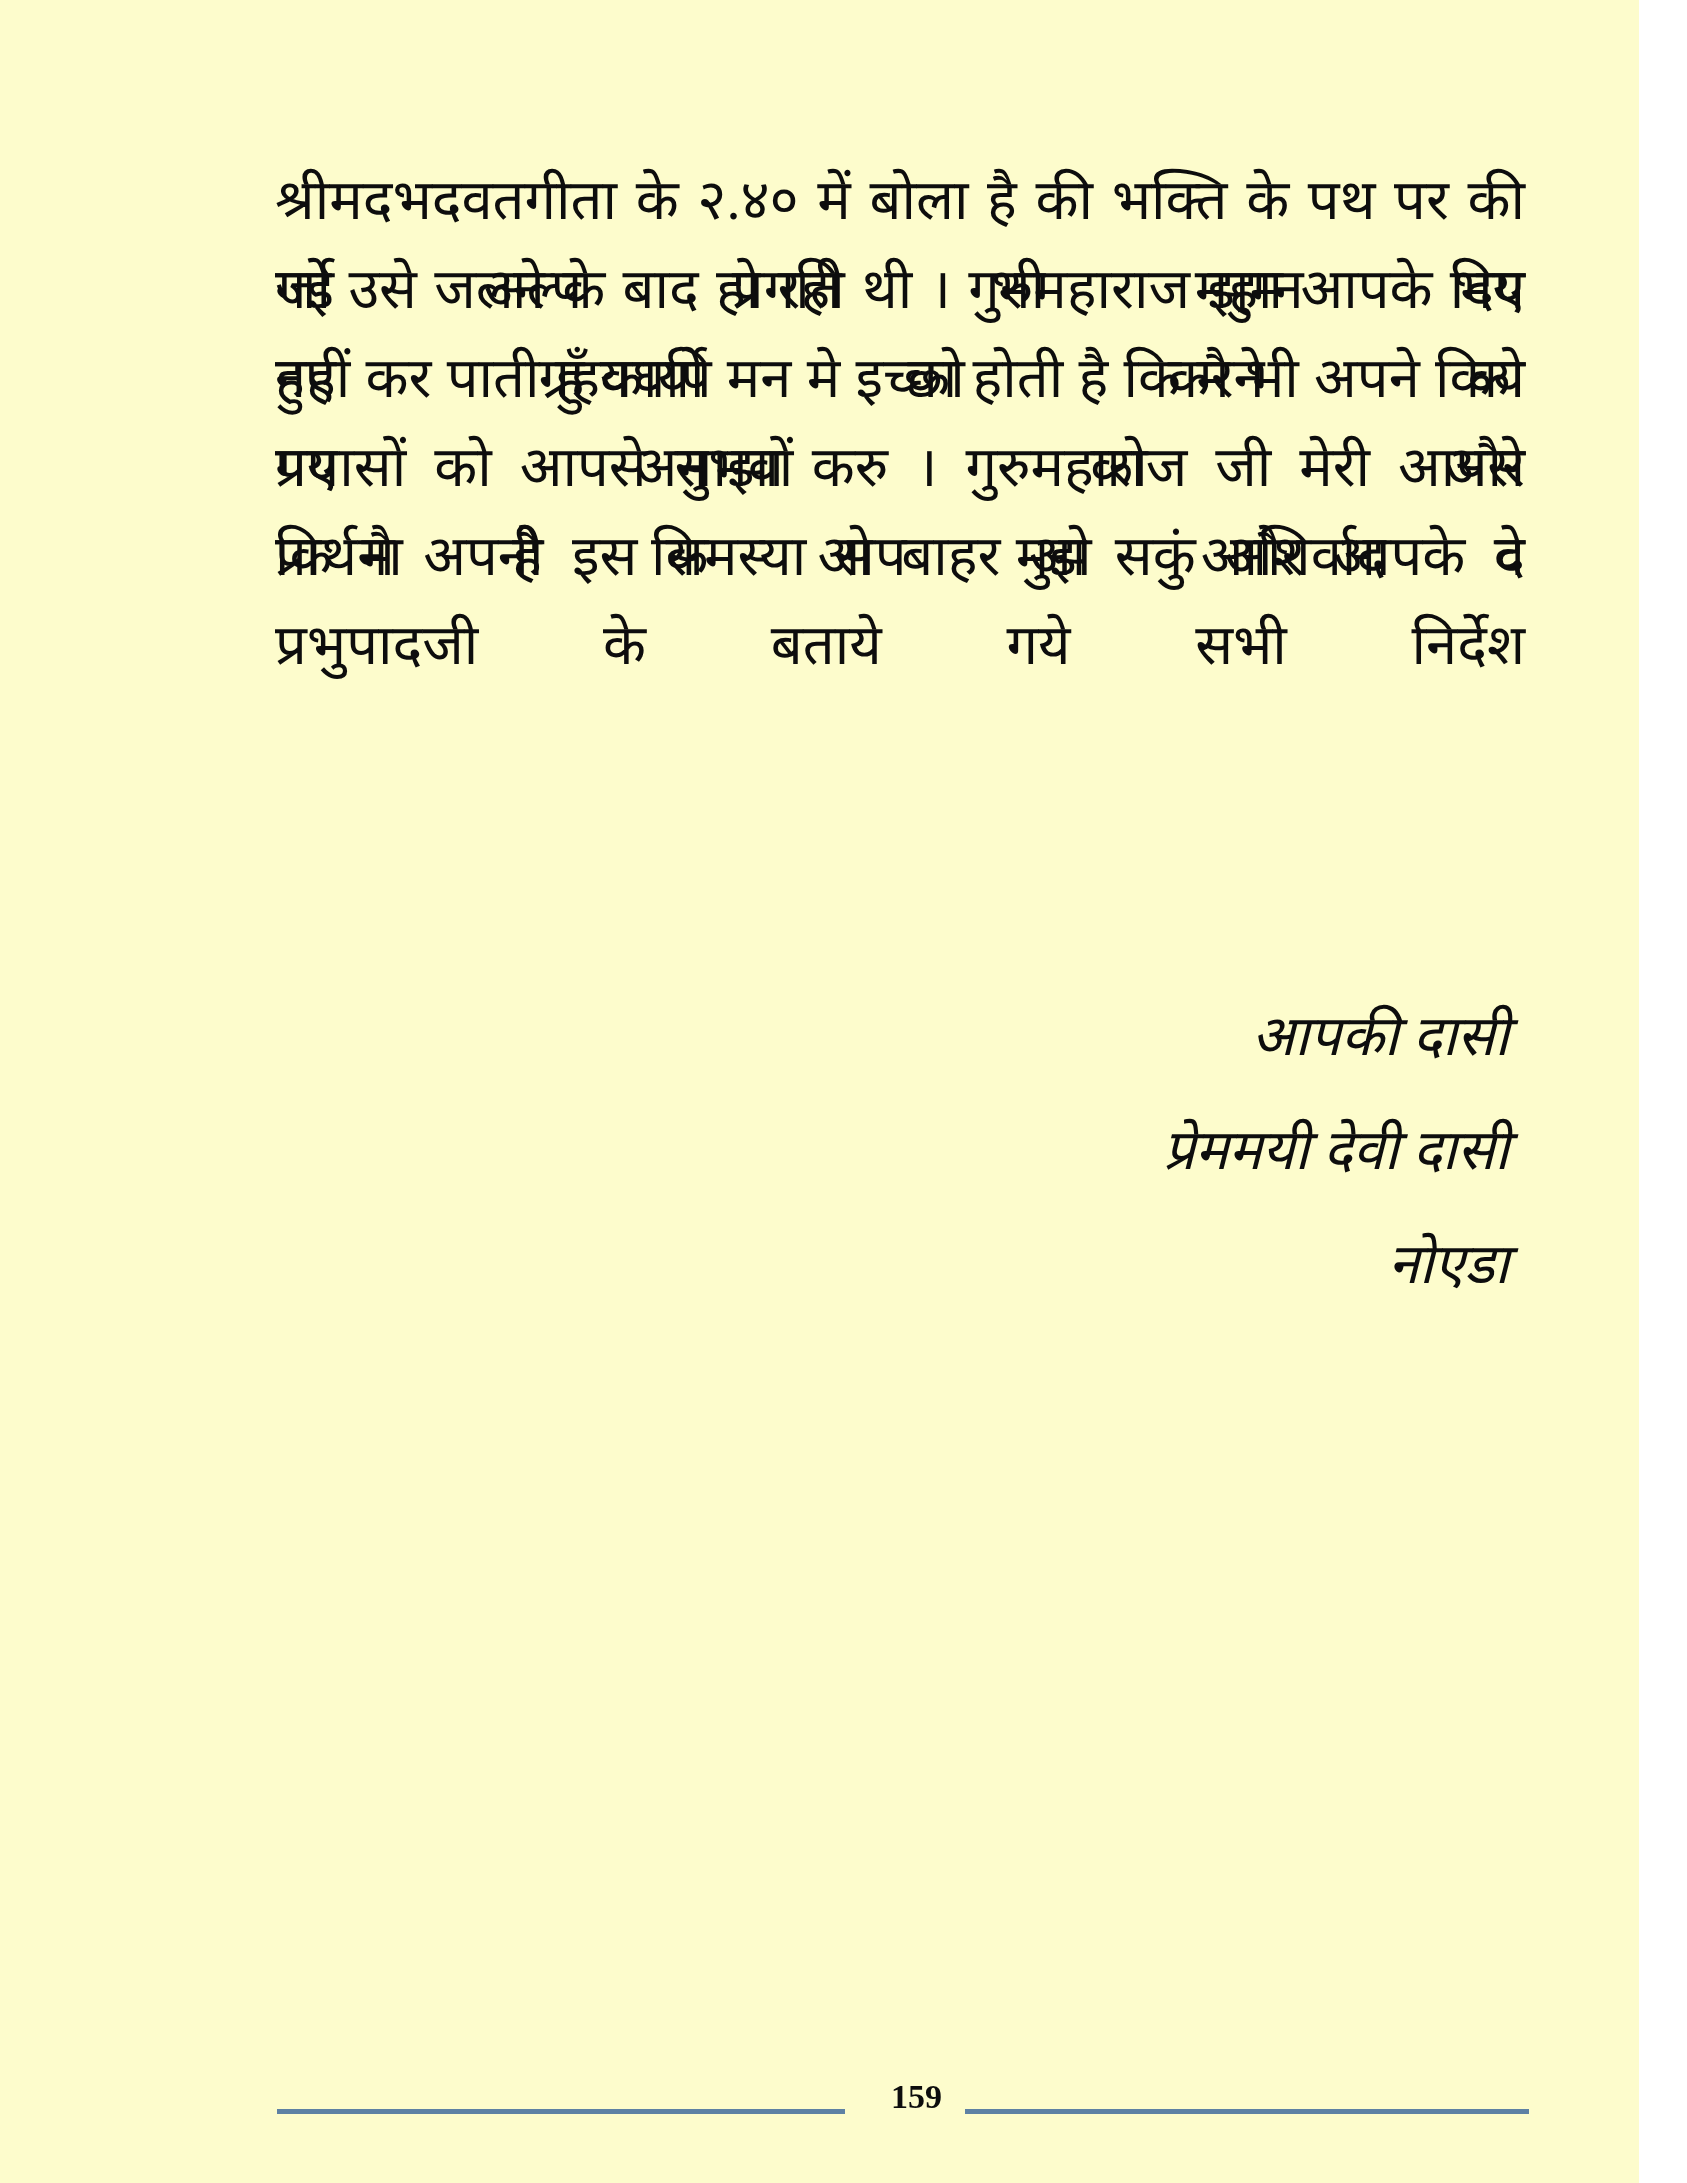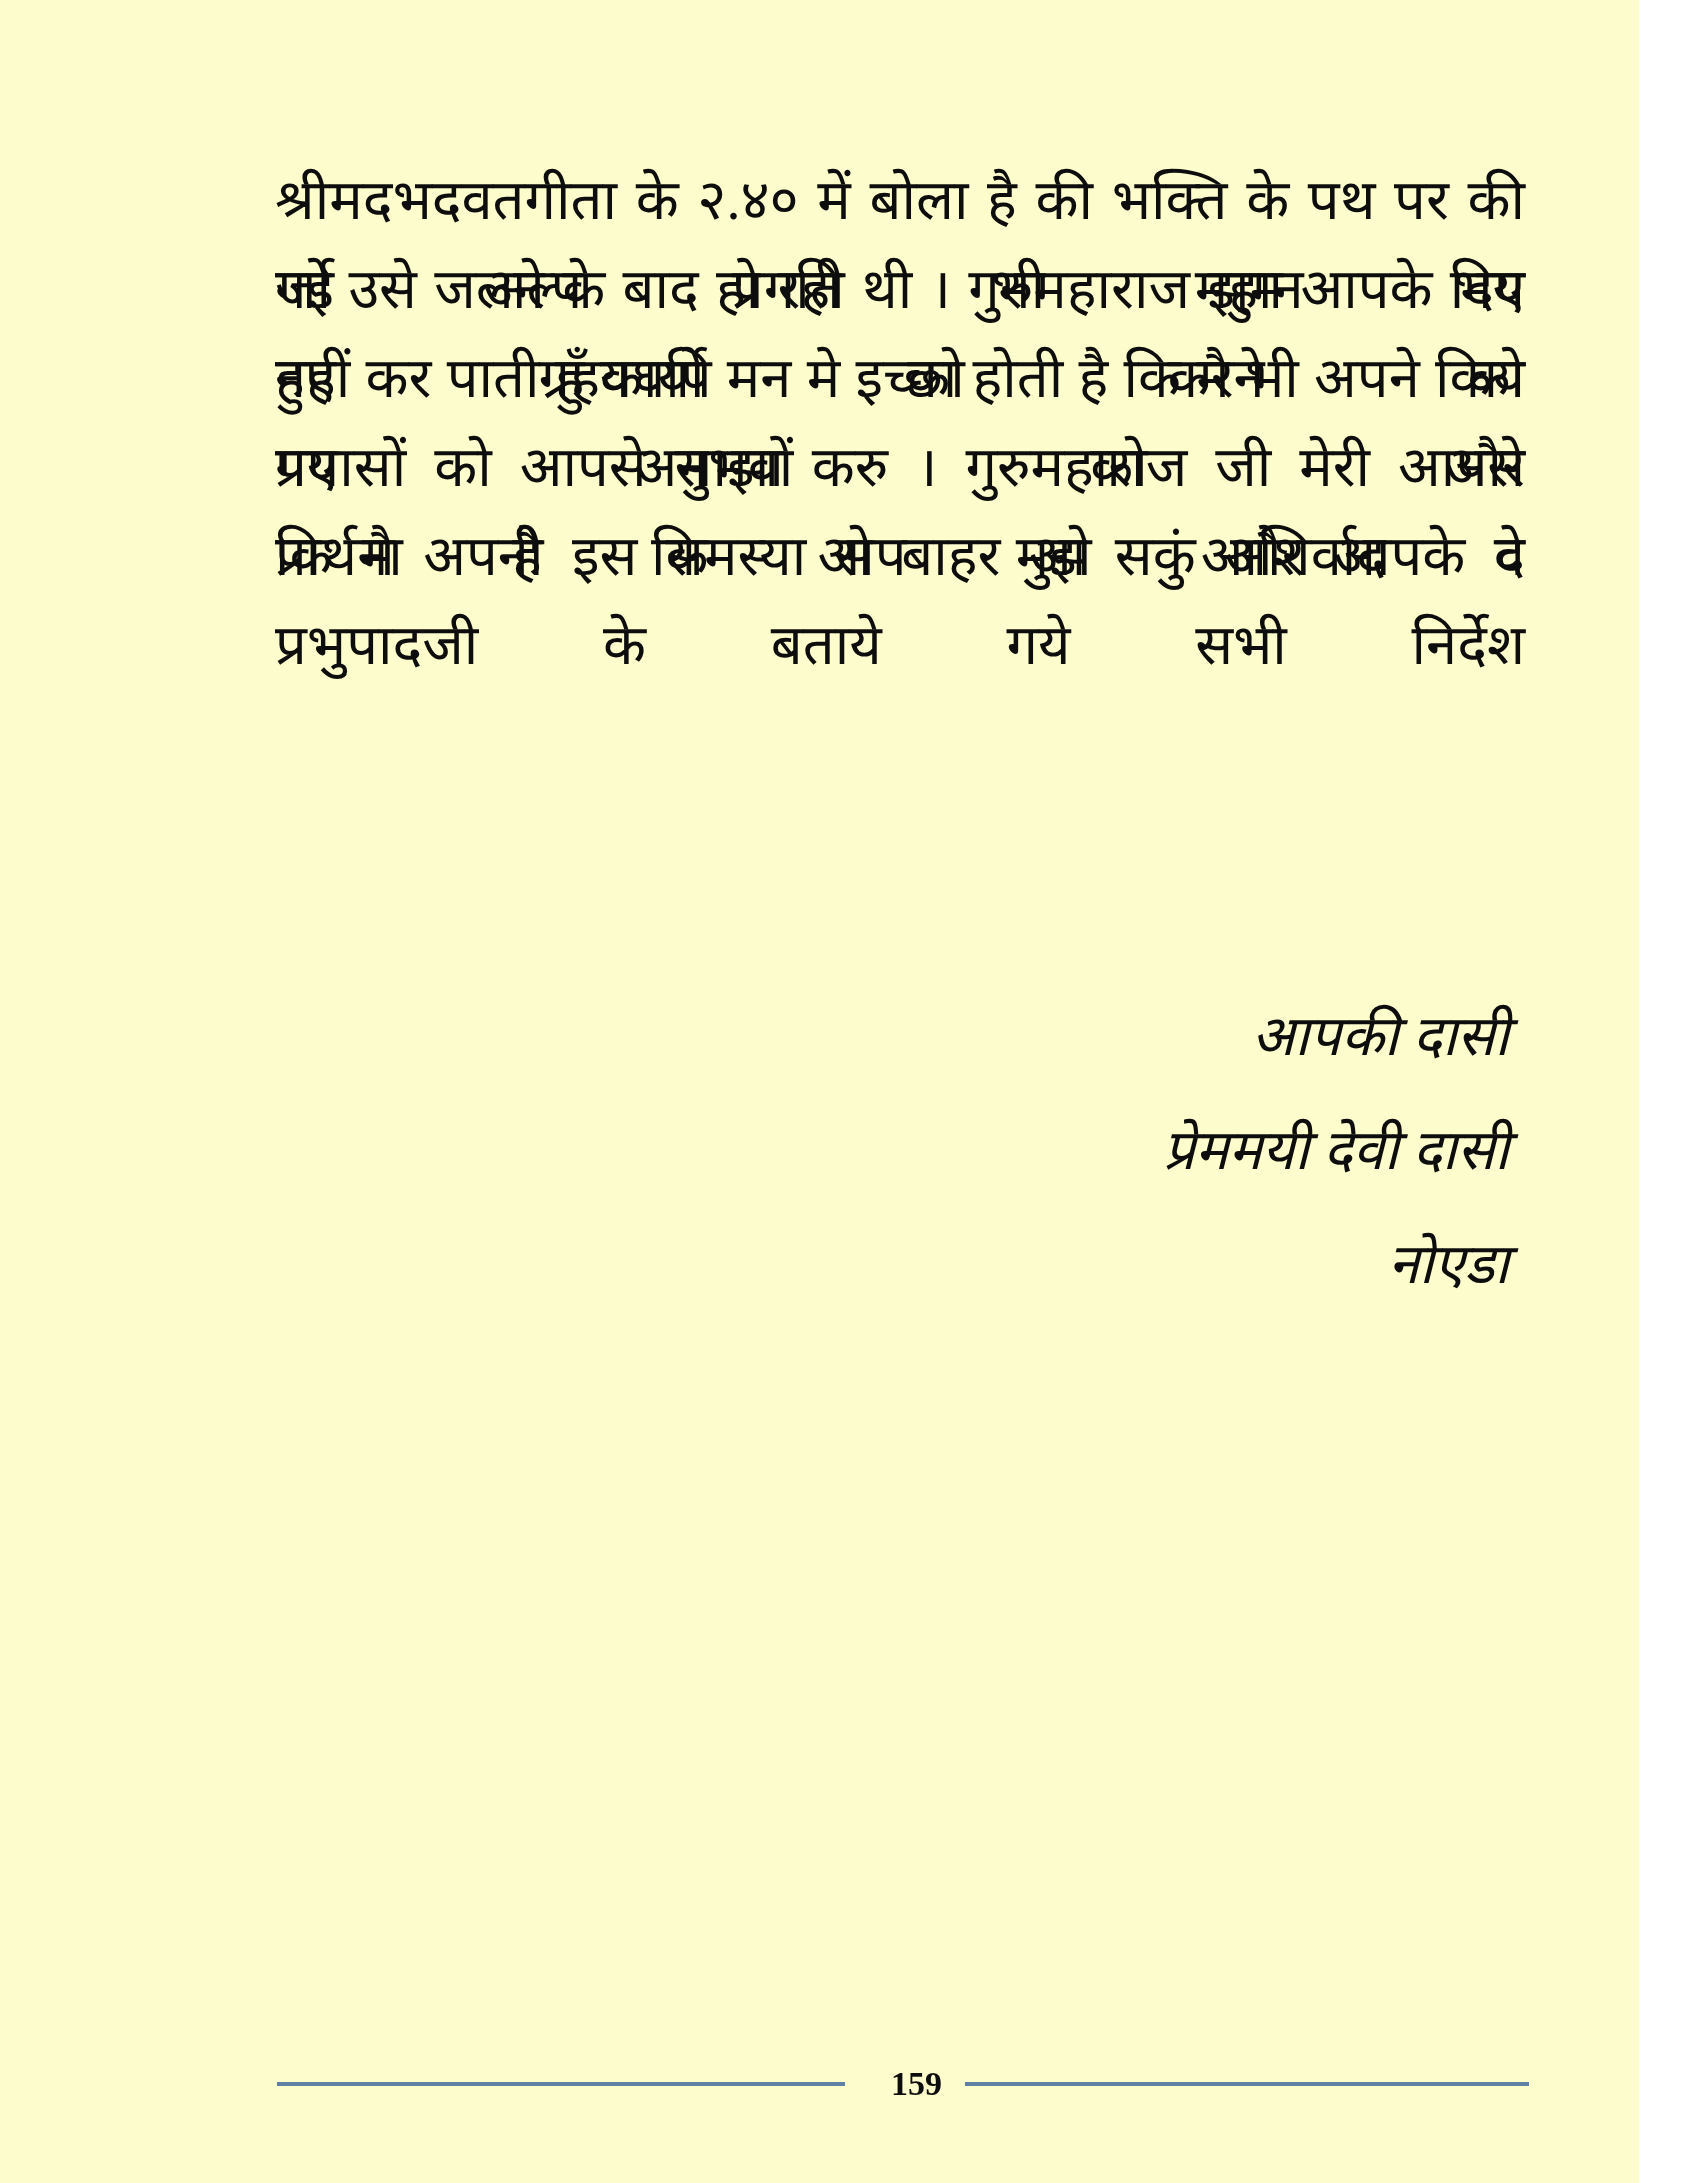--- a/index.html
+++ b/index.html
@@ -37,21 +37,21 @@
     left:275px;top:979px;width:1234px;
     font-size:56px;
     line-height:114px;
     text-align:right;
     font-style:italic;
   }
   .footer{
     position:absolute;
     left:277px;top:2054px;width:1252px;height:60px;
     display:flex;
-    align-items:center;
+    align-items:flex-end;
   }
   .rule{
     height:4.6px;
     background:var(--footer-rule);
   }
   .rule-left{width:568px;}
   .rule-right{flex:1;}
   .page-number{
     font-family:"Liberation Serif", serif;
     font-weight:bold;

